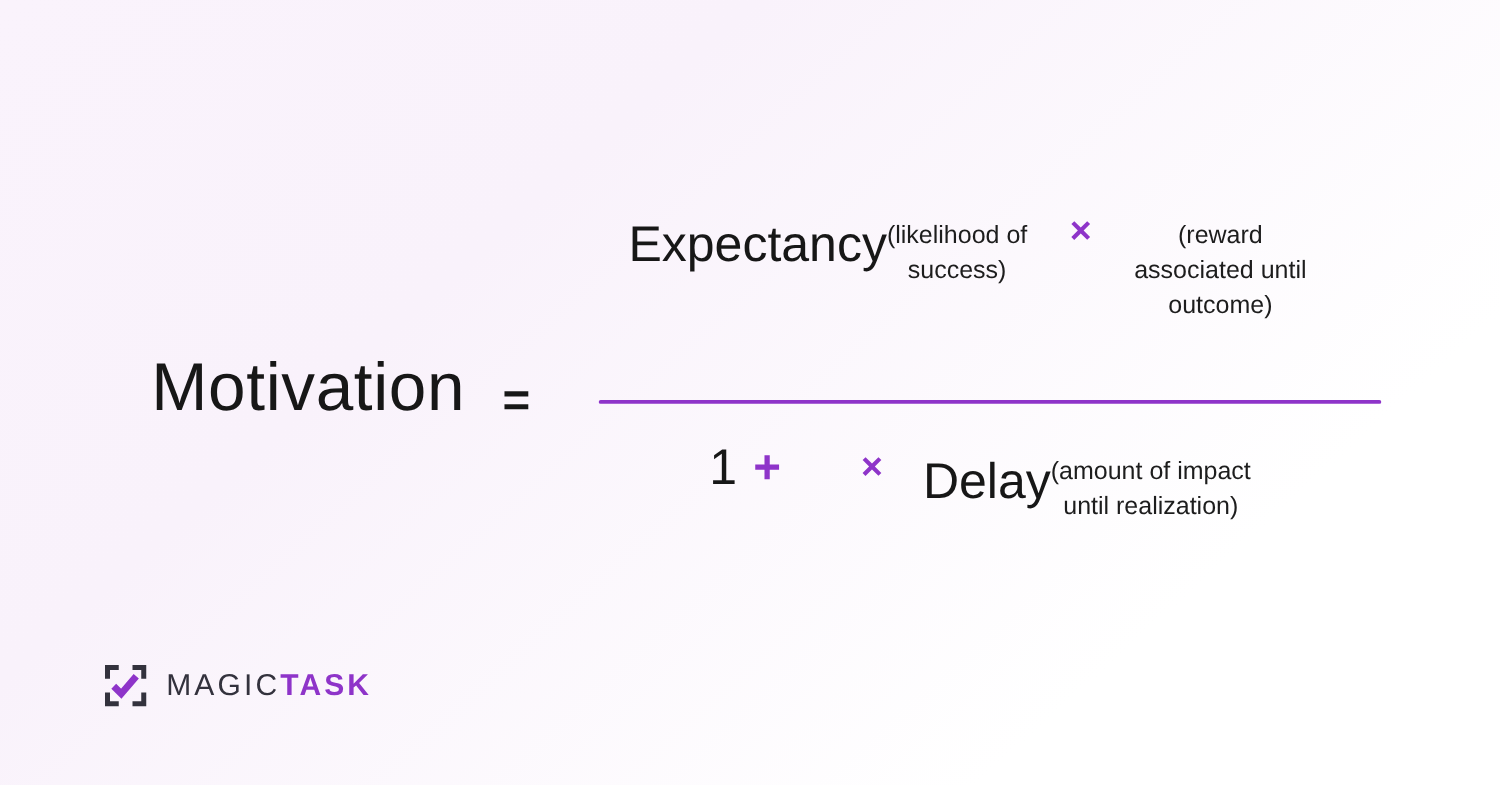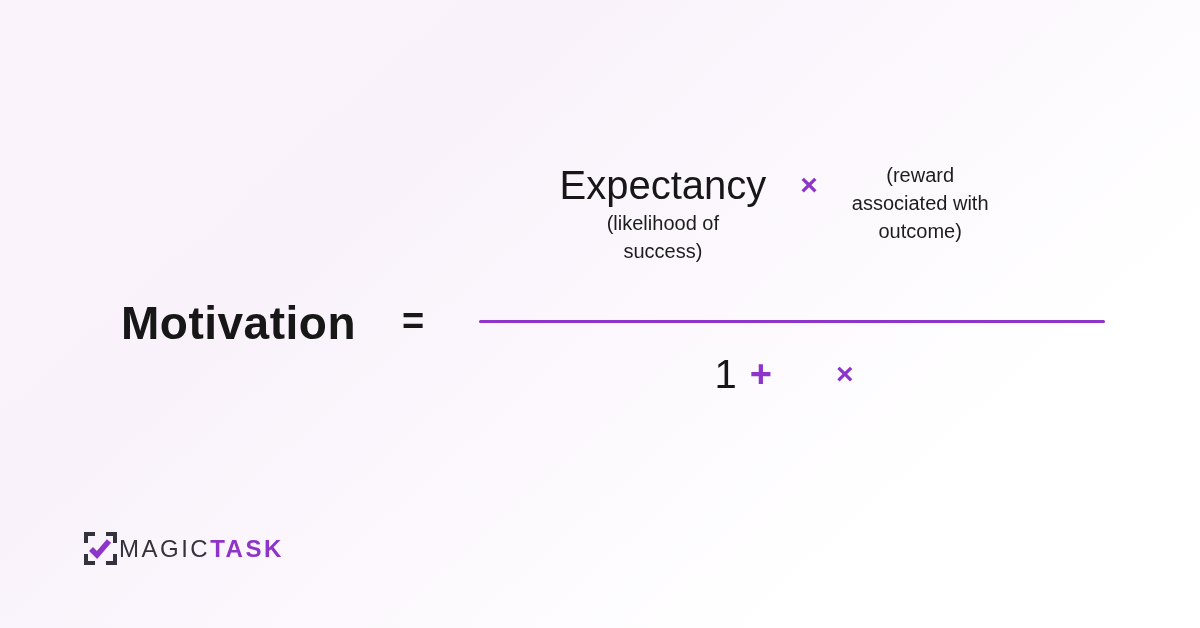--- a/index.html
+++ b/index.html
@@ -18,23 +18,23 @@
     width: 1200px;
     height: 628px;
     overflow: hidden;
     background: linear-gradient(138deg, var(--bg-from) 0%, #f9f2fb 32%, var(--bg-to) 78%);
     color: var(--text-dark);
   }
 
   .lhs {
     position: absolute;
     left: 121px;
-    top: 296px;
-    font-size: 46px;
-    font-weight: 700;
+    top: 279px;
+    font-size: 54px;
+    font-weight: 400;
     letter-spacing: 0.5px;
     color: var(--text-dark);
   }
 
   .equals {
     position: absolute;
     left: 402px;
     top: 300px;
     font-size: 38px;
     font-weight: 600;
@@ -45,31 +45,32 @@
     position: absolute;
     left: 479px;
     width: 626px;
     display: flex;
     justify-content: center;
     align-items: flex-start;
   }
   .numerator { top: 161px; gap: 34px; transform: translateX(-18px); }
   .denominator { top: 350px; gap: 32px; transform: translateX(-8px); }
 
-  .term { display: flex; flex-direction: column; align-items: center; }
+  .term { display: flex; flex-direction: row; align-items: center; }
 
   .term-label {
     font-size: 40px;
     font-weight: 400;
     line-height: 48px;
     white-space: nowrap;
     color: var(--text-dark);
   }
 
   .term-caption {
+    margin-top: 13px;
     font-size: 20px;
     line-height: 28px;
     text-align: center;
     white-space: pre-line;
     color: #1d1d1d;
   }
 
   .op {
     font-size: 30px;
     font-weight: 700;
@@ -104,20 +105,21 @@
     border-radius: 2px;
     background: var(--purple);
   }
 
   .logo {
     position: absolute;
     left: 82px;
     top: 530px;
     display: flex;
     align-items: center;
+    gap: 14px;
   }
   .logo-icon svg { display: block; }
   .logo-text {
     font-size: 24px;
     letter-spacing: 2.5px;
     white-space: nowrap;
   }
   .logo-magic { font-weight: 400; color: var(--logo-dark); }
   .logo-task  { font-weight: 700; color: var(--purple); }
 </style>
@@ -132,35 +134,40 @@
 
   <div class="numerator">
     <div class="term">
       <div class="term-label">Expectancy</div>
       <div class="term-caption">(likelihood of
 success)</div>
     </div>
     <div class="op">×</div>
     <div class="term">
       <div class="term-caption">(reward
-associated with
+associated until
 outcome)</div>
     </div>
   </div>
 
   <div class="frac-line"></div>
 
   <div class="denominator">
     <div class="const-group">
       <span class="const">1</span>
       <span class="plus">+</span>
     </div>
     <div class="term">
     </div>
     <div class="op">×</div>
+    <div class="term">
+      <div class="term-label">Delay</div>
+      <div class="term-caption">(amount of impact
+until realization)</div>
+    </div>
   </div>
 
   <div class="logo">
     <span class="logo-icon">
       <svg width="37" height="37" viewBox="0 0 37 37" fill="none" xmlns="http://www.w3.org/2000/svg">
 
         <path d="M4 13 V4 H13" stroke="#33323D" stroke-width="4" fill="none"></path>
         <path d="M24 4 H33 V13" stroke="#33323D" stroke-width="4" fill="none"></path>
         <path d="M33 24 V33 H24" stroke="#33323D" stroke-width="4" fill="none"></path>
         <path d="M13 33 H4 V24" stroke="#33323D" stroke-width="4" fill="none"></path>

